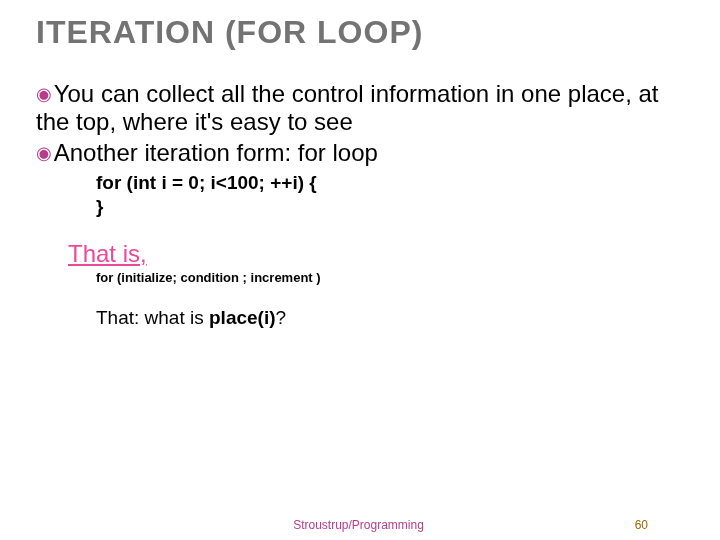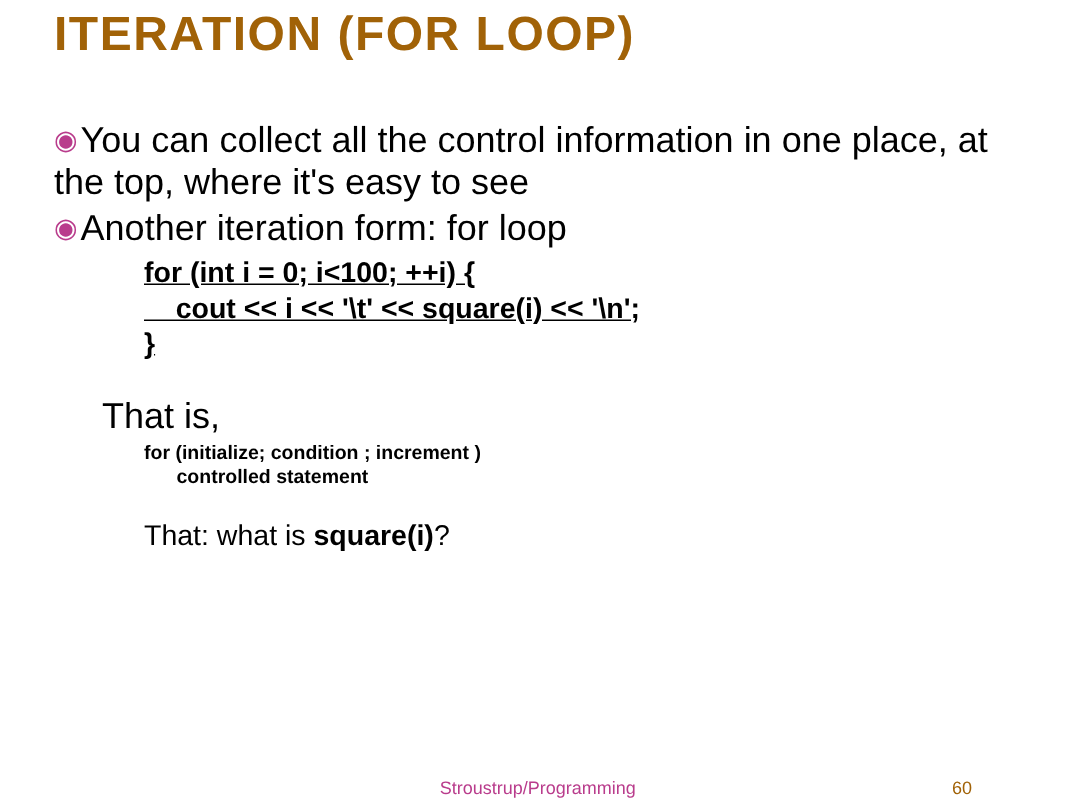--- a/index.html
+++ b/index.html
@@ -12,26 +12,26 @@
     overflow: hidden;
   }
   .slide {
     position: relative;
     width: 720px;
     height: 540px;
     box-sizing: border-box;
   }
   .title {
     position: absolute;
-    top: 4px;
+    top: 14px;
     left: 36px;
     font-size: 32px;
     font-weight: bold;
     letter-spacing: 1px;
-    color: #a16207;
+    color: #737373;
     text-shadow:
       -1px -1px 0 #fff, 1px -1px 0 #fff,
       -1px  1px 0 #fff, 1px  1px 0 #fff,
        0 -1.5px 0 #fff, 0 1.5px 0 #fff,
       -1.5px 0 0 #fff,  1.5px 0 0 #fff;
   }
   .body {
     position: absolute;
     top: 80px;
     left: 36px;
@@ -50,27 +50,27 @@
     margin-right: 2px;
   }
   .kw { font-family: Verdana, sans-serif; }
   .code {
     margin-left: 60px;
     font-size: 19px;
     font-weight: bold;
     font-family: Verdana, sans-serif;
     white-space: pre;
     line-height: 1.25;
-    text-decoration: underline;
   }
   .thatis {
     margin-top: 22px;
     margin-left: 32px;
     font-size: 24px;
-    color: #000000;
+    color: #ec4899;
+    text-decoration: underline;
   }
   .codesmall {
     margin-top: 2px;
     margin-left: 60px;
     font-size: 13px;
     font-weight: bold;
     white-space: pre;
     line-height: 1.25;
   }
   .note {
@@ -109,28 +109,28 @@
   <div class="body">
 
     <div class="bul">
       <span class="dot">◉</span><span>You can collect all the control information in one place, at the top, where it's easy to see</span>
     </div>
 
     <div class="bul">
       <span class="dot">◉</span><span>Another iteration form: </span><span class="kw">for</span><span> loop</span>
     </div>
 
-    <div class="code"><div>for (int i = 0; i&lt;100; ++i) {</div><div>    cout &lt;&lt; i &lt;&lt; '\t' &lt;&lt; square(i) &lt;&lt; '\n';</div><div>}</div></div>
+    <div class="code"><div>for (int i = 0; i&lt;100; ++i) {</div><div>}</div></div>
 
     <div class="thatis">That is,</div>
 
-    <div class="codesmall"><div>for (initialize; condition ; increment )</div><div>      controlled statement</div></div>
+    <div class="codesmall"><div>for (initialize; condition ; increment )</div></div>
 
     <div class="note">
-      <span>That: what is </span><span class="q">square(i)</span><span>?</span>
+      <span>That: what is </span><span class="q">place(i)</span><span>?</span>
     </div>
 
   </div>
 
   <div class="footer">
     <div class="footer-credit">Stroustrup/Programming</div>
     <div class="footer-num">60</div>
   </div>
 
 </div>

